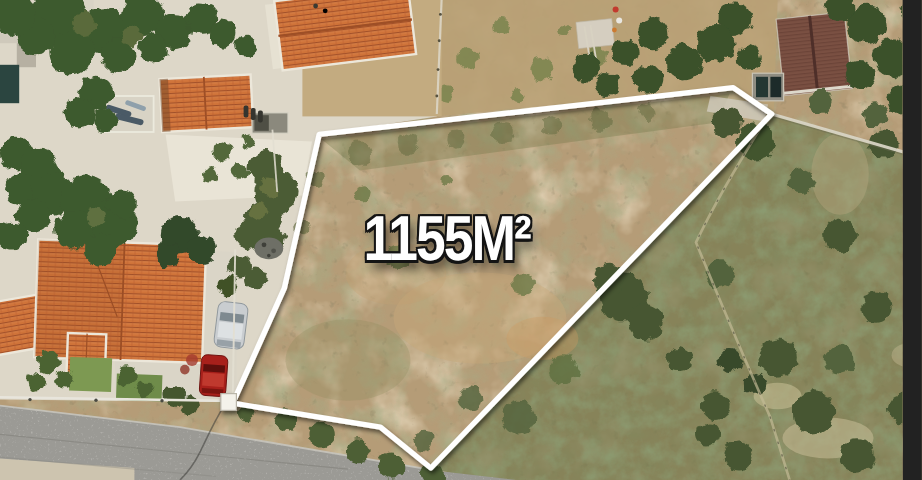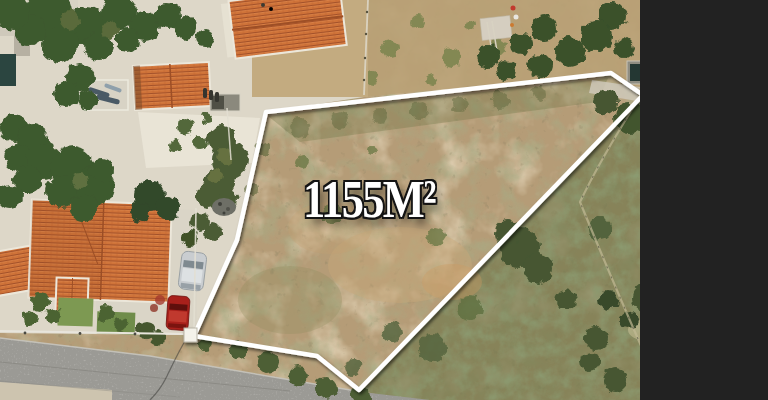--- a/index.html
+++ b/index.html
@@ -1,18 +1,18 @@
 <!DOCTYPE html>
 <html><head>
 <meta charset="utf-8">
 <style>
   html,body{margin:0;padding:0;background:#222;}
   .stage{
-    position:relative;width:640px;height:400px;overflow:hidden;
-    background:#b59c77;font-family:Liberation Serif, serif;
+    position:relative;width:752px;height:400px;overflow:hidden;
+    background:#b59c77;font-family:Liberation Sans, sans-serif;
   }
   .stage svg{position:absolute;left:0;top:0;display:block;}
   .area-label{
     position:absolute;left:303px;top:173px;
     font-size:53px;font-weight:bold;line-height:1;letter-spacing:-2px;
     color:#ffffff;white-space:nowrap;
     transform:scaleX(.84);transform-origin:left top;
     text-shadow:
       -2px -2px 0 #141414, 2px -2px 0 #141414,
       -2px  2px 0 #141414, 2px  2px 0 #141414,

